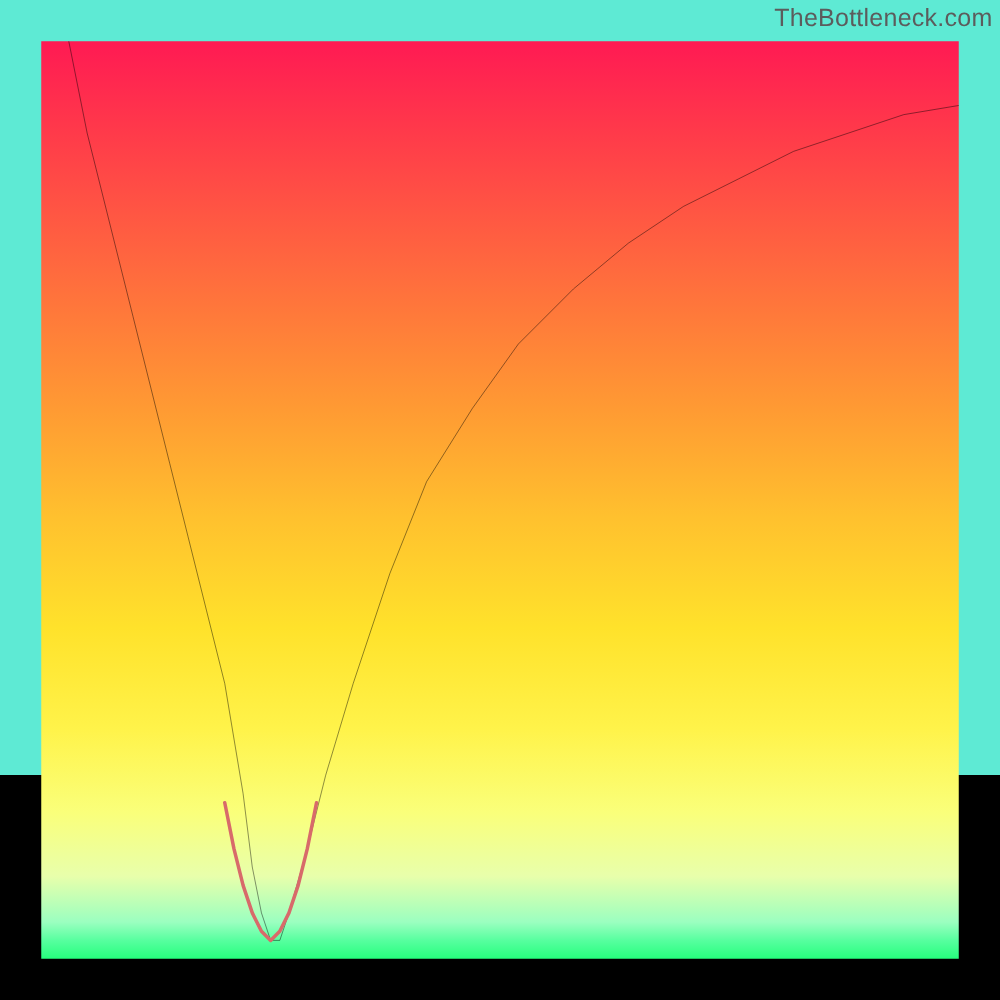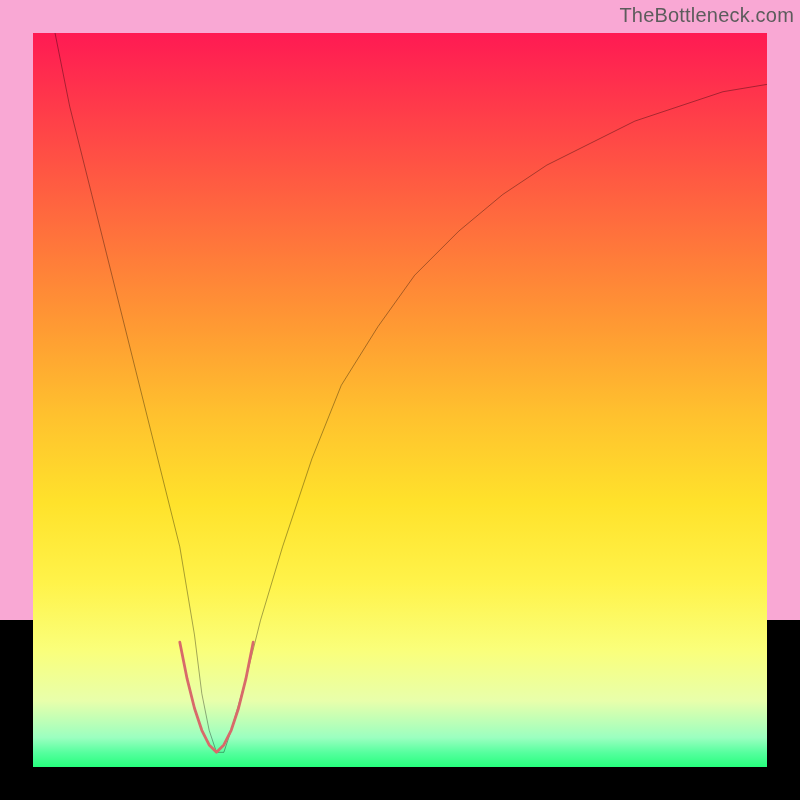--- a/index.html
+++ b/index.html
@@ -8,21 +8,21 @@
     width: 800px;
     height: 800px;
     background: #000;
     font-family: Arial, Helvetica, sans-serif;
     overflow: hidden;
   }
   .frame {
     position: absolute;
     left: 0; top: 0;
     width: 800px; height: 620px;
-    background: #f9a8d4;
+    background: #5eead4;
   }
   .plot {
     position: absolute;
     left: 33px;
     top: 33px;
     width: 734px;
     height: 734px;
     background: linear-gradient(to bottom,
       #ff1a53 0%,
       #ff3a4a 10%,

